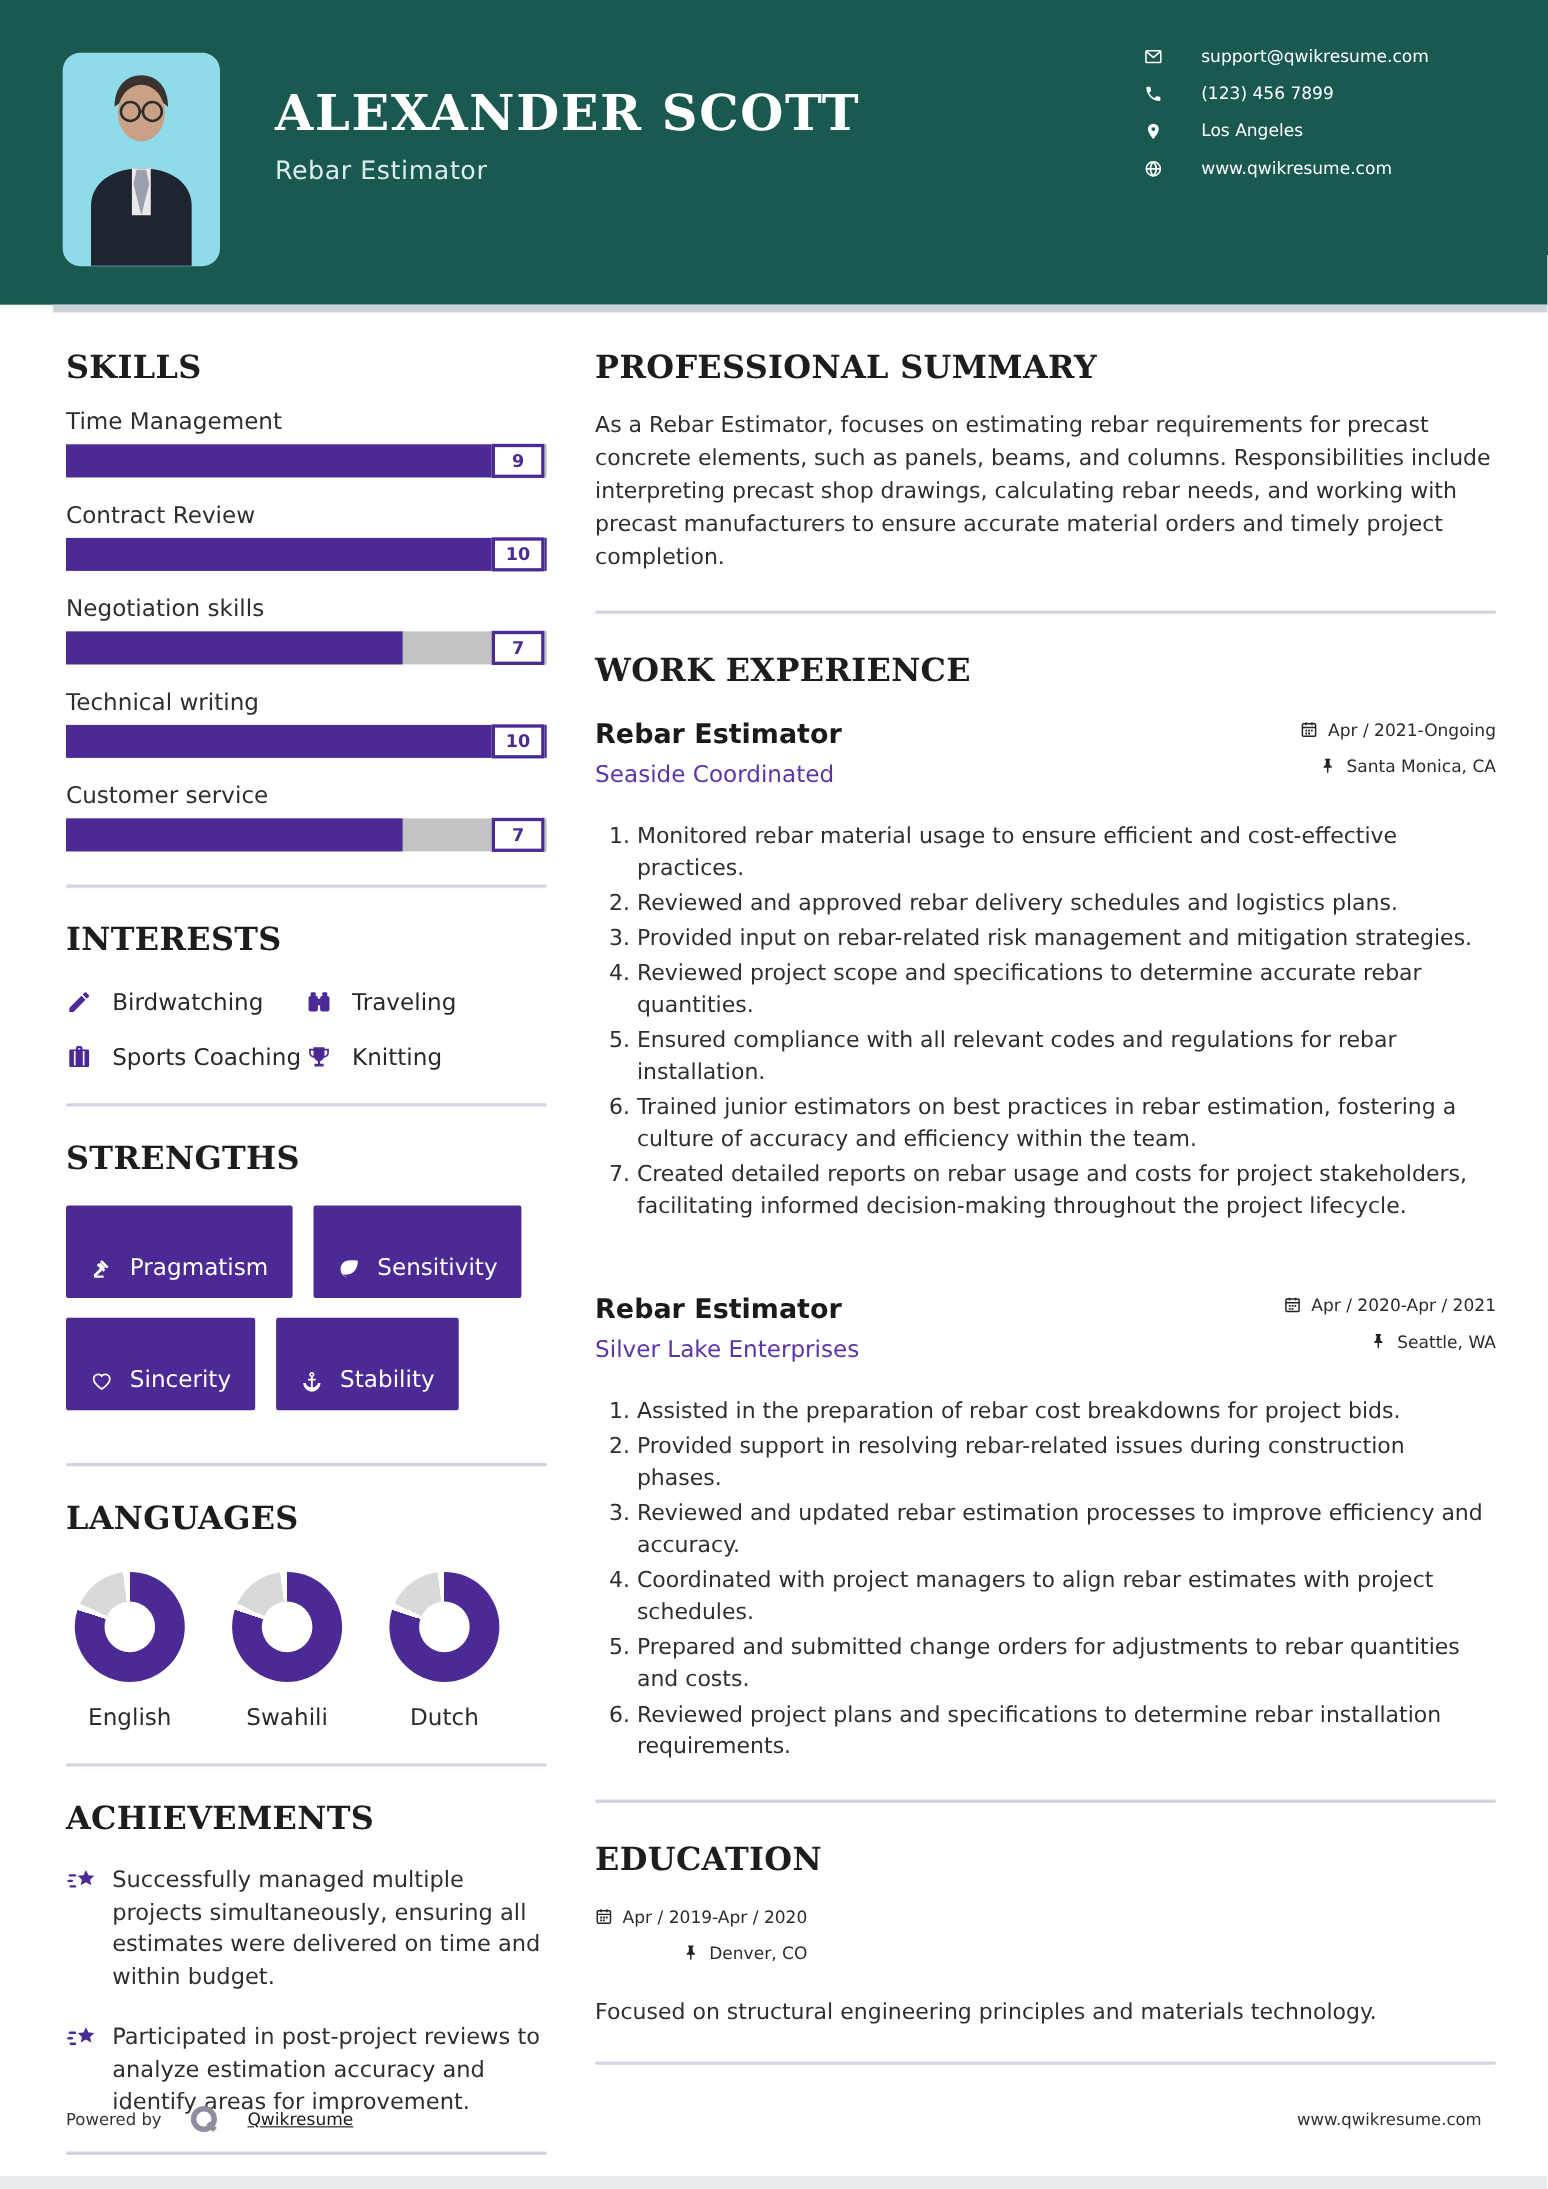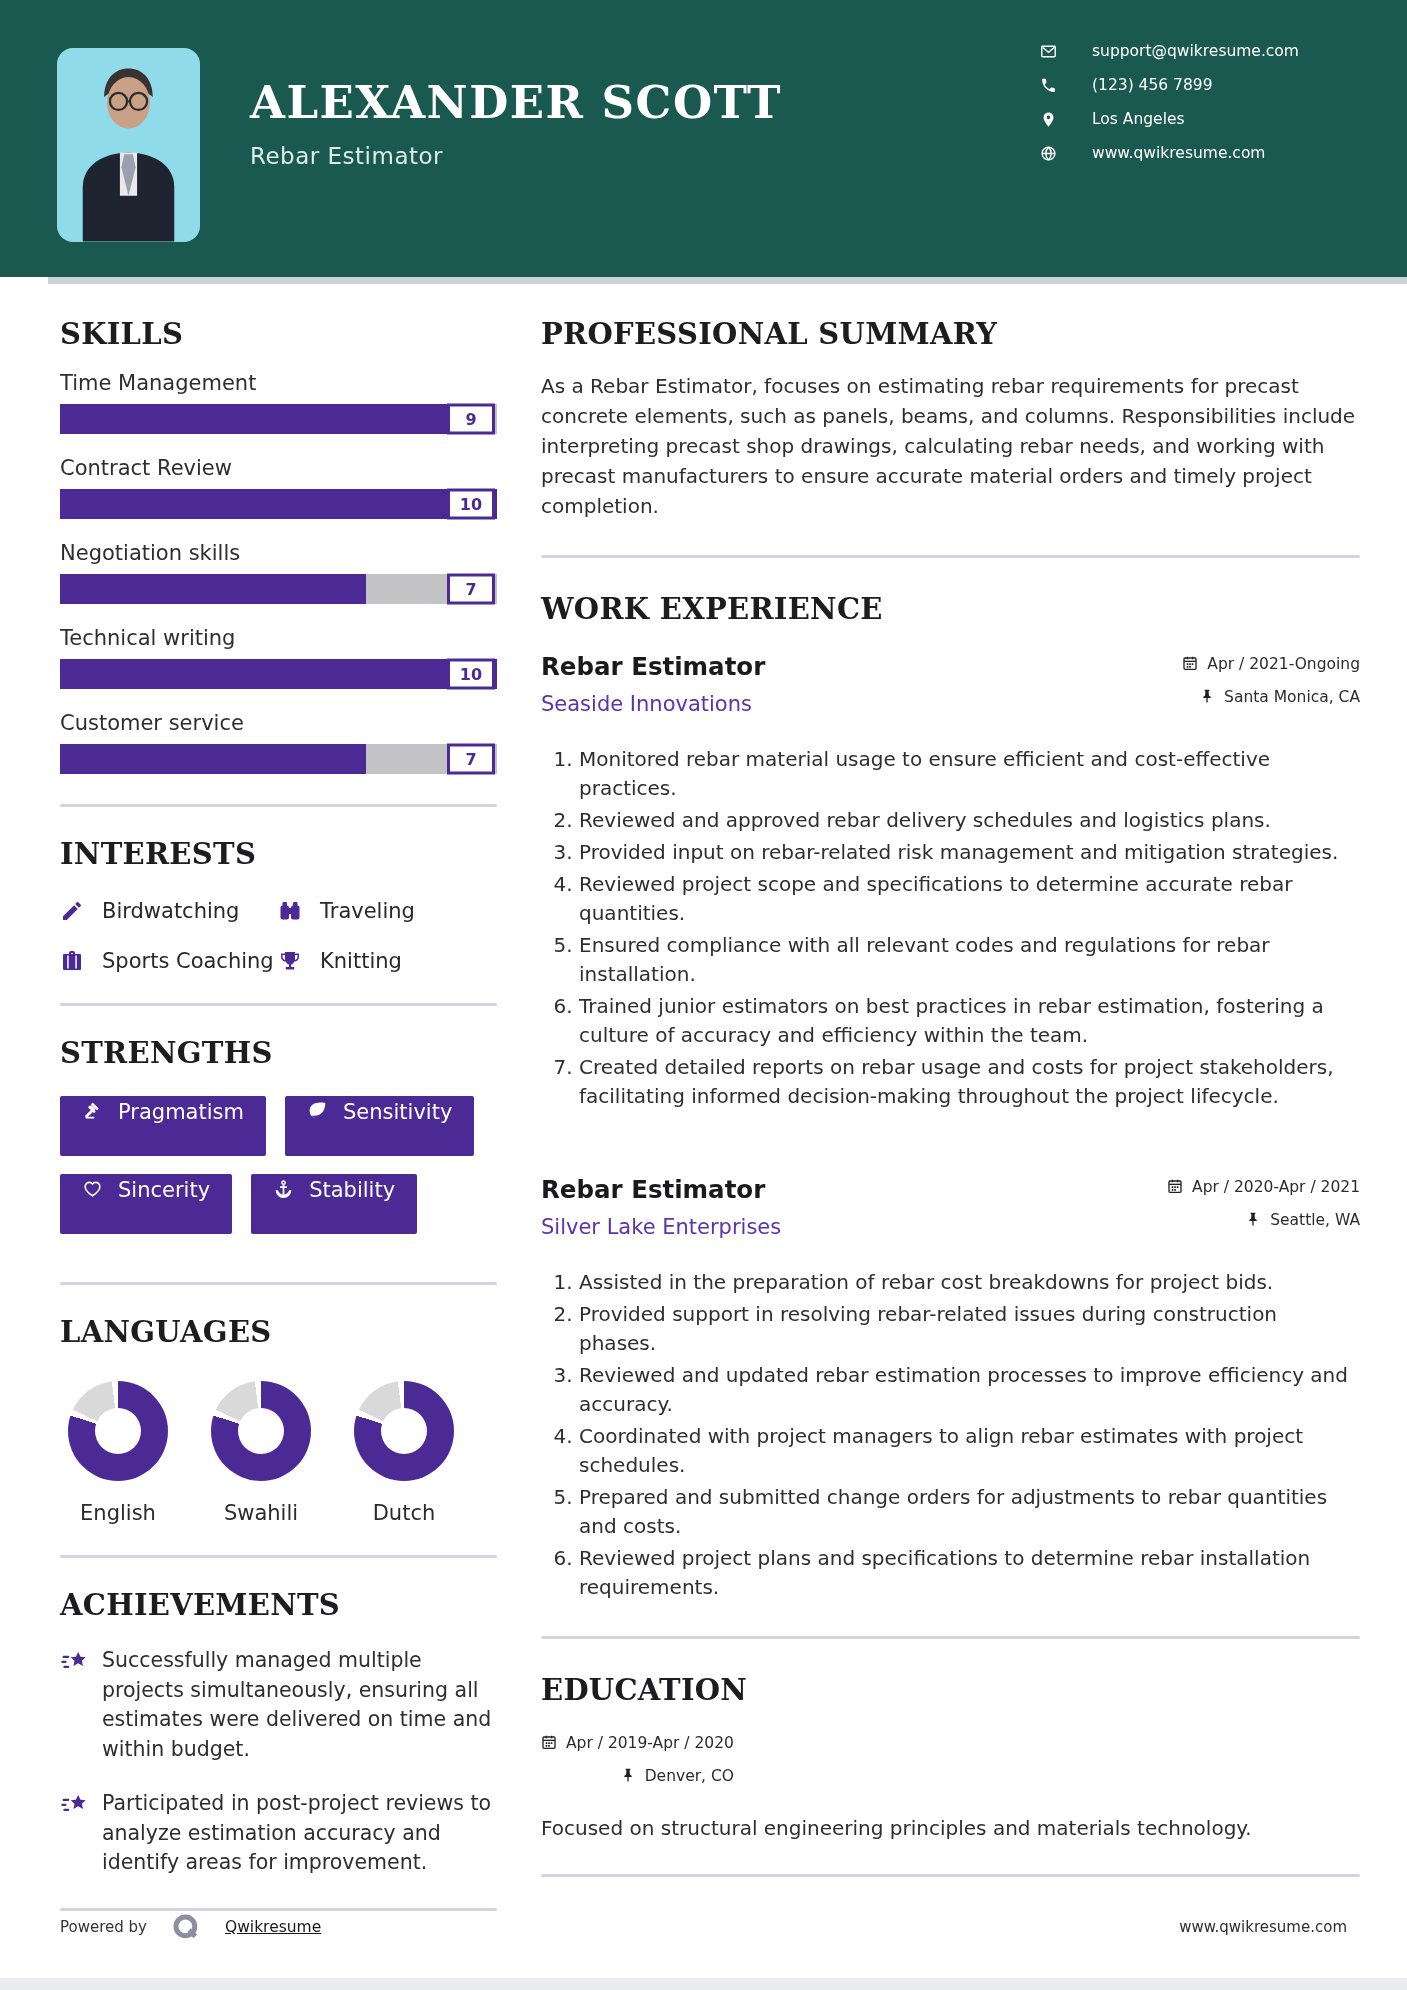--- a/index.html
+++ b/index.html
@@ -42,22 +42,22 @@
                display:flex;align-items:center;justify-content:center;}
 
   
   .interests-grid{display:grid;grid-template-columns:218px 1fr;row-gap:26px;margin-top:28px;}
   .interest{display:flex;align-items:center;gap:18px;font-size:21px;color:#28282a;}
   .iicon{width:24px;height:24px;color:var(--accent,#4b2a96);flex:none;}
   .iicon svg{width:100%;height:100%;display:block;}
 
   
   .chips{margin-top:26px;}
-  .chip{display:inline-flex;align-items:flex-start;gap:15px;background:var(--accent,#4b2a96);
-        color:#fff;font-size:21px;padding:4px 22px;height:52px;margin:0 14px 18px 0;border-radius:2px;}
+  .chip{display:inline-flex;align-items:flex-end;gap:15px;background:var(--accent,#4b2a96);
+        color:#fff;font-size:21px;padding:16px 22px;height:52px;margin:0 14px 18px 0;border-radius:2px;}
   .chip .iicon{color:#fff;width:21px;height:21px;}
 
   
   .langs{display:flex;justify-content:space-between;width:402px;margin-top:32px;}
   .lang{width:116px;text-align:center;}
   .donut{width:100px;height:100px;border-radius:50%;margin:0 auto;position:relative;}
   .donut-hole{position:absolute;inset:27px;background:#fff;border-radius:50%;}
   .lang-label{margin-top:20px;font-size:21px;color:#2b2b2d;}
 
   
@@ -381,21 +381,21 @@
       <div class="rule"></div>
 
       <section>
         <h2 class="sec">WORK EXPERIENCE</h2>
         <div>
 
             <article class="job">
               <div class="job-head">
                 <div>
                   <div class="job-title">Rebar Estimator</div>
-                  <div class="job-company">Seaside Innovations</div>
+                  <div class="job-company">Seaside Coordinated</div>
                 </div>
                 <div class="job-meta">
                   <div class="meta-row">
                     <span class="micon">
                       <svg viewBox="0 0 24 24">
                         <rect x="3" y="4.5" width="18" height="17" rx="1.5" fill="none" stroke="currentColor" stroke-width="2"></rect>
                         <path d="M3 9.5h18" stroke="currentColor" stroke-width="2"></path>
                         <path d="M8 2.5v4M16 2.5v4" stroke="currentColor" stroke-width="2"></path>
                         <path d="M7 12.5h2.5V15H7zM10.8 12.5h2.5V15h-2.5zM14.6 12.5h2.5V15h-2.5zM7 16.5h2.5V19H7zM10.8 16.5h2.5V19h-2.5z" fill="currentColor"></path>
                       </svg>

